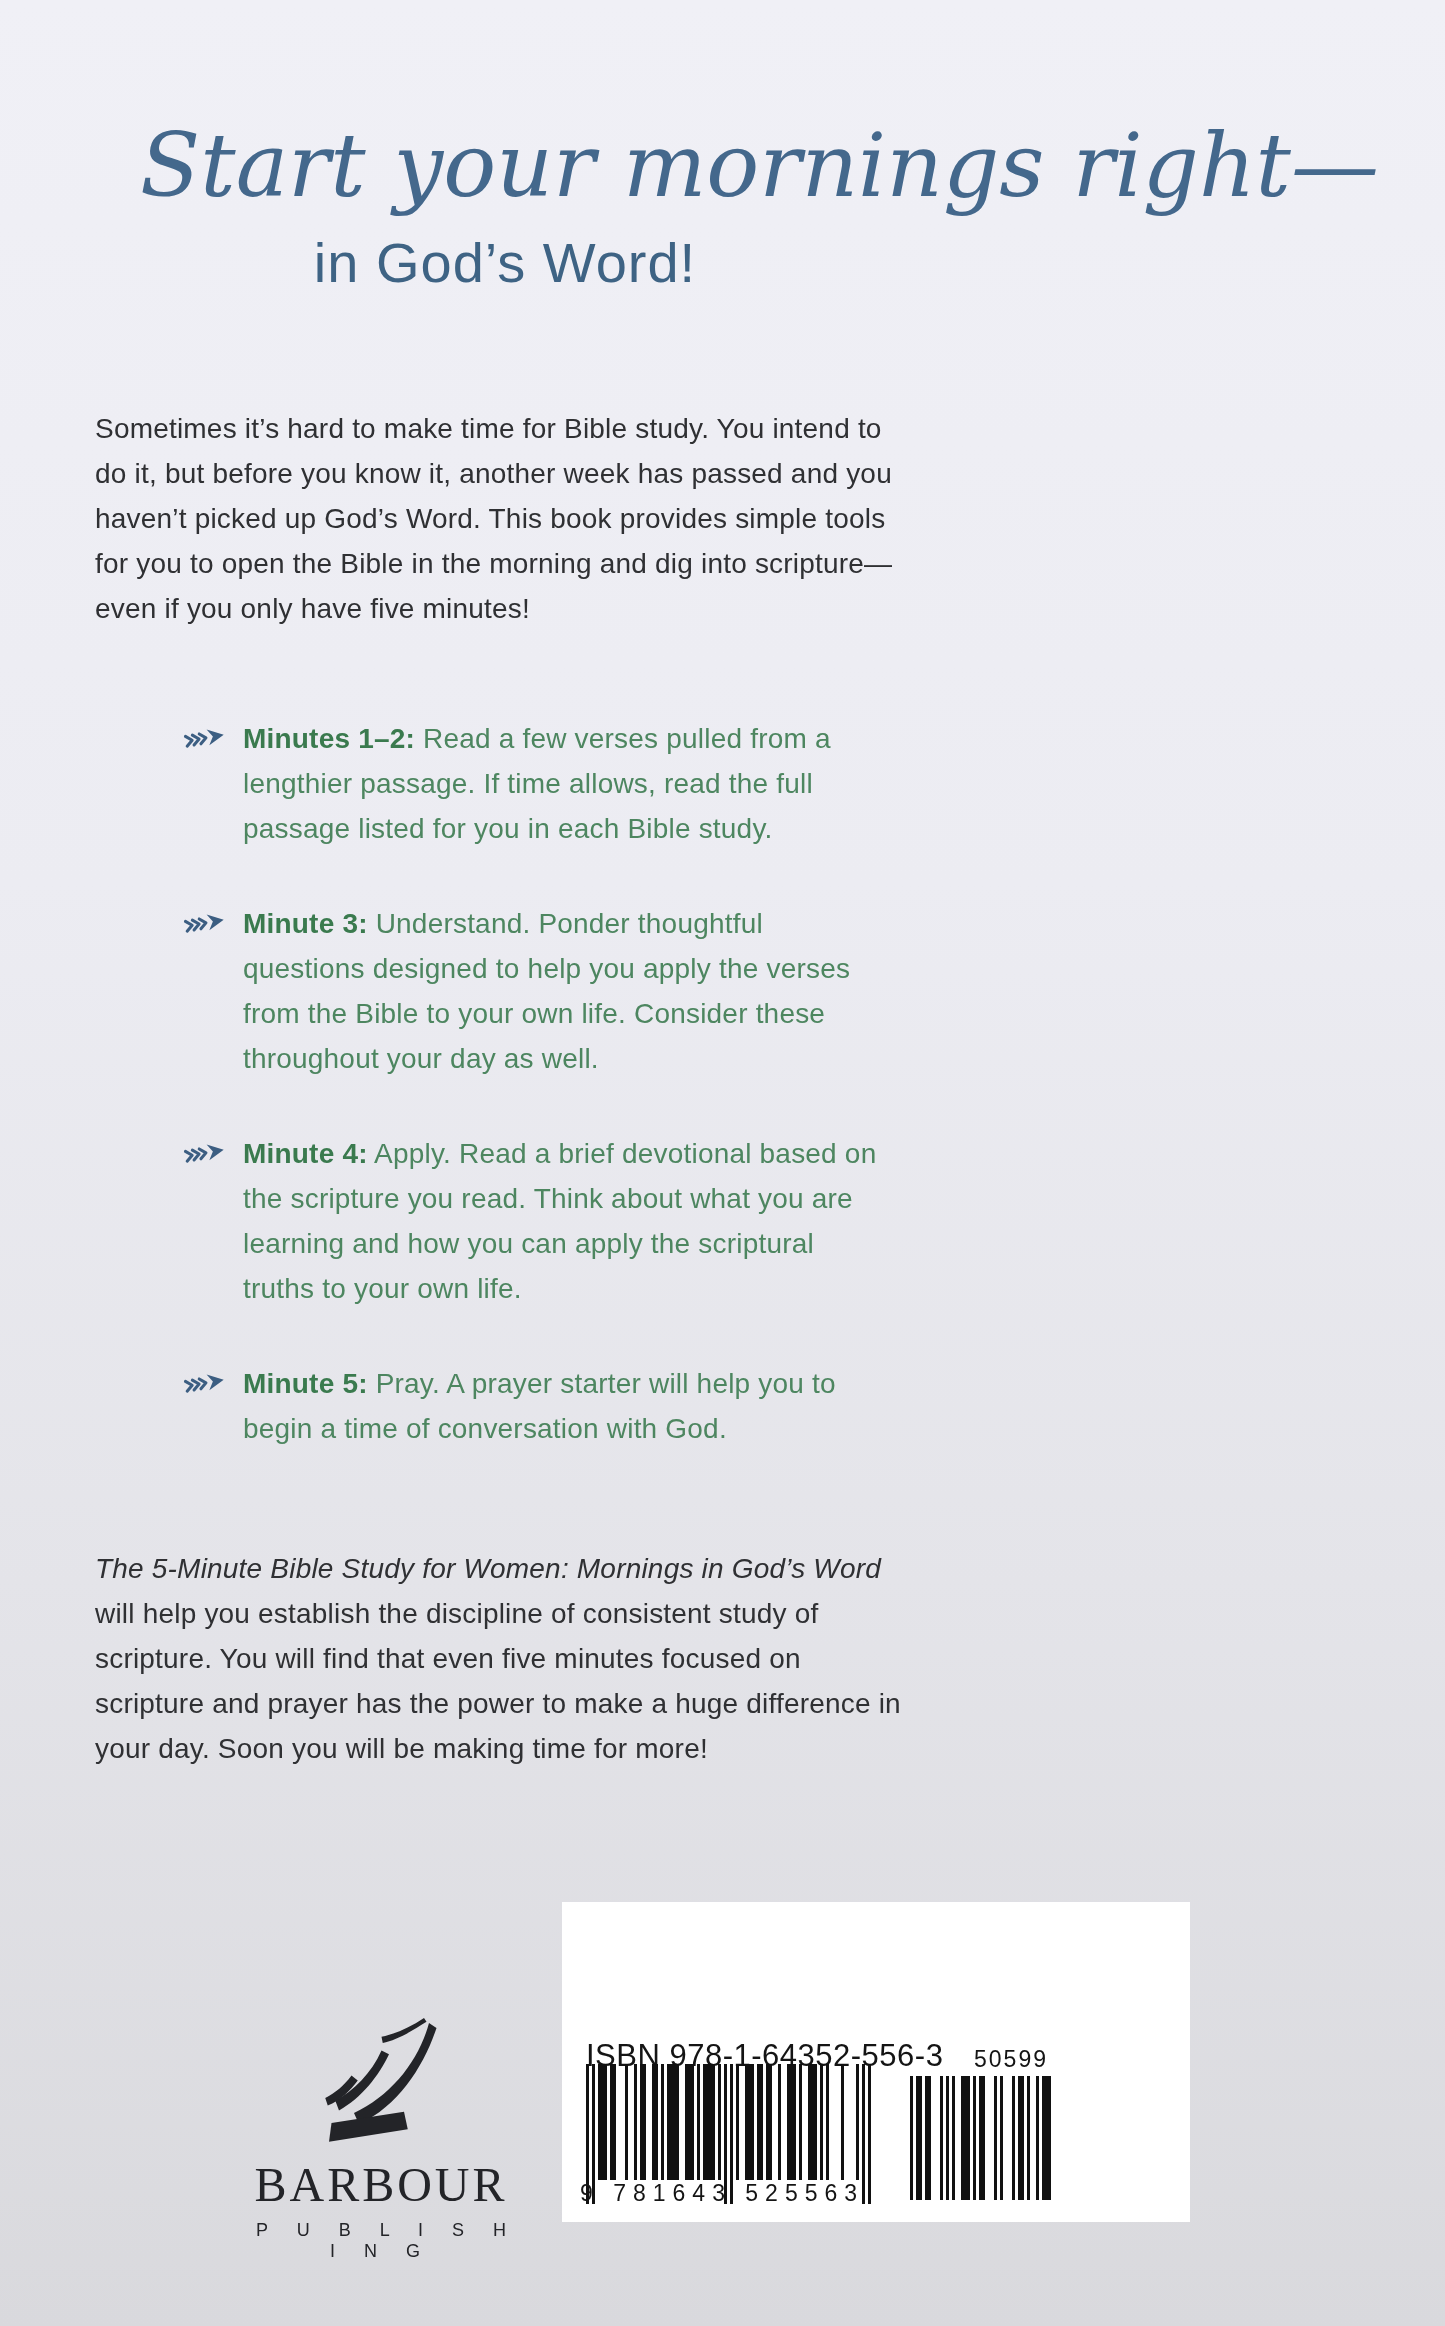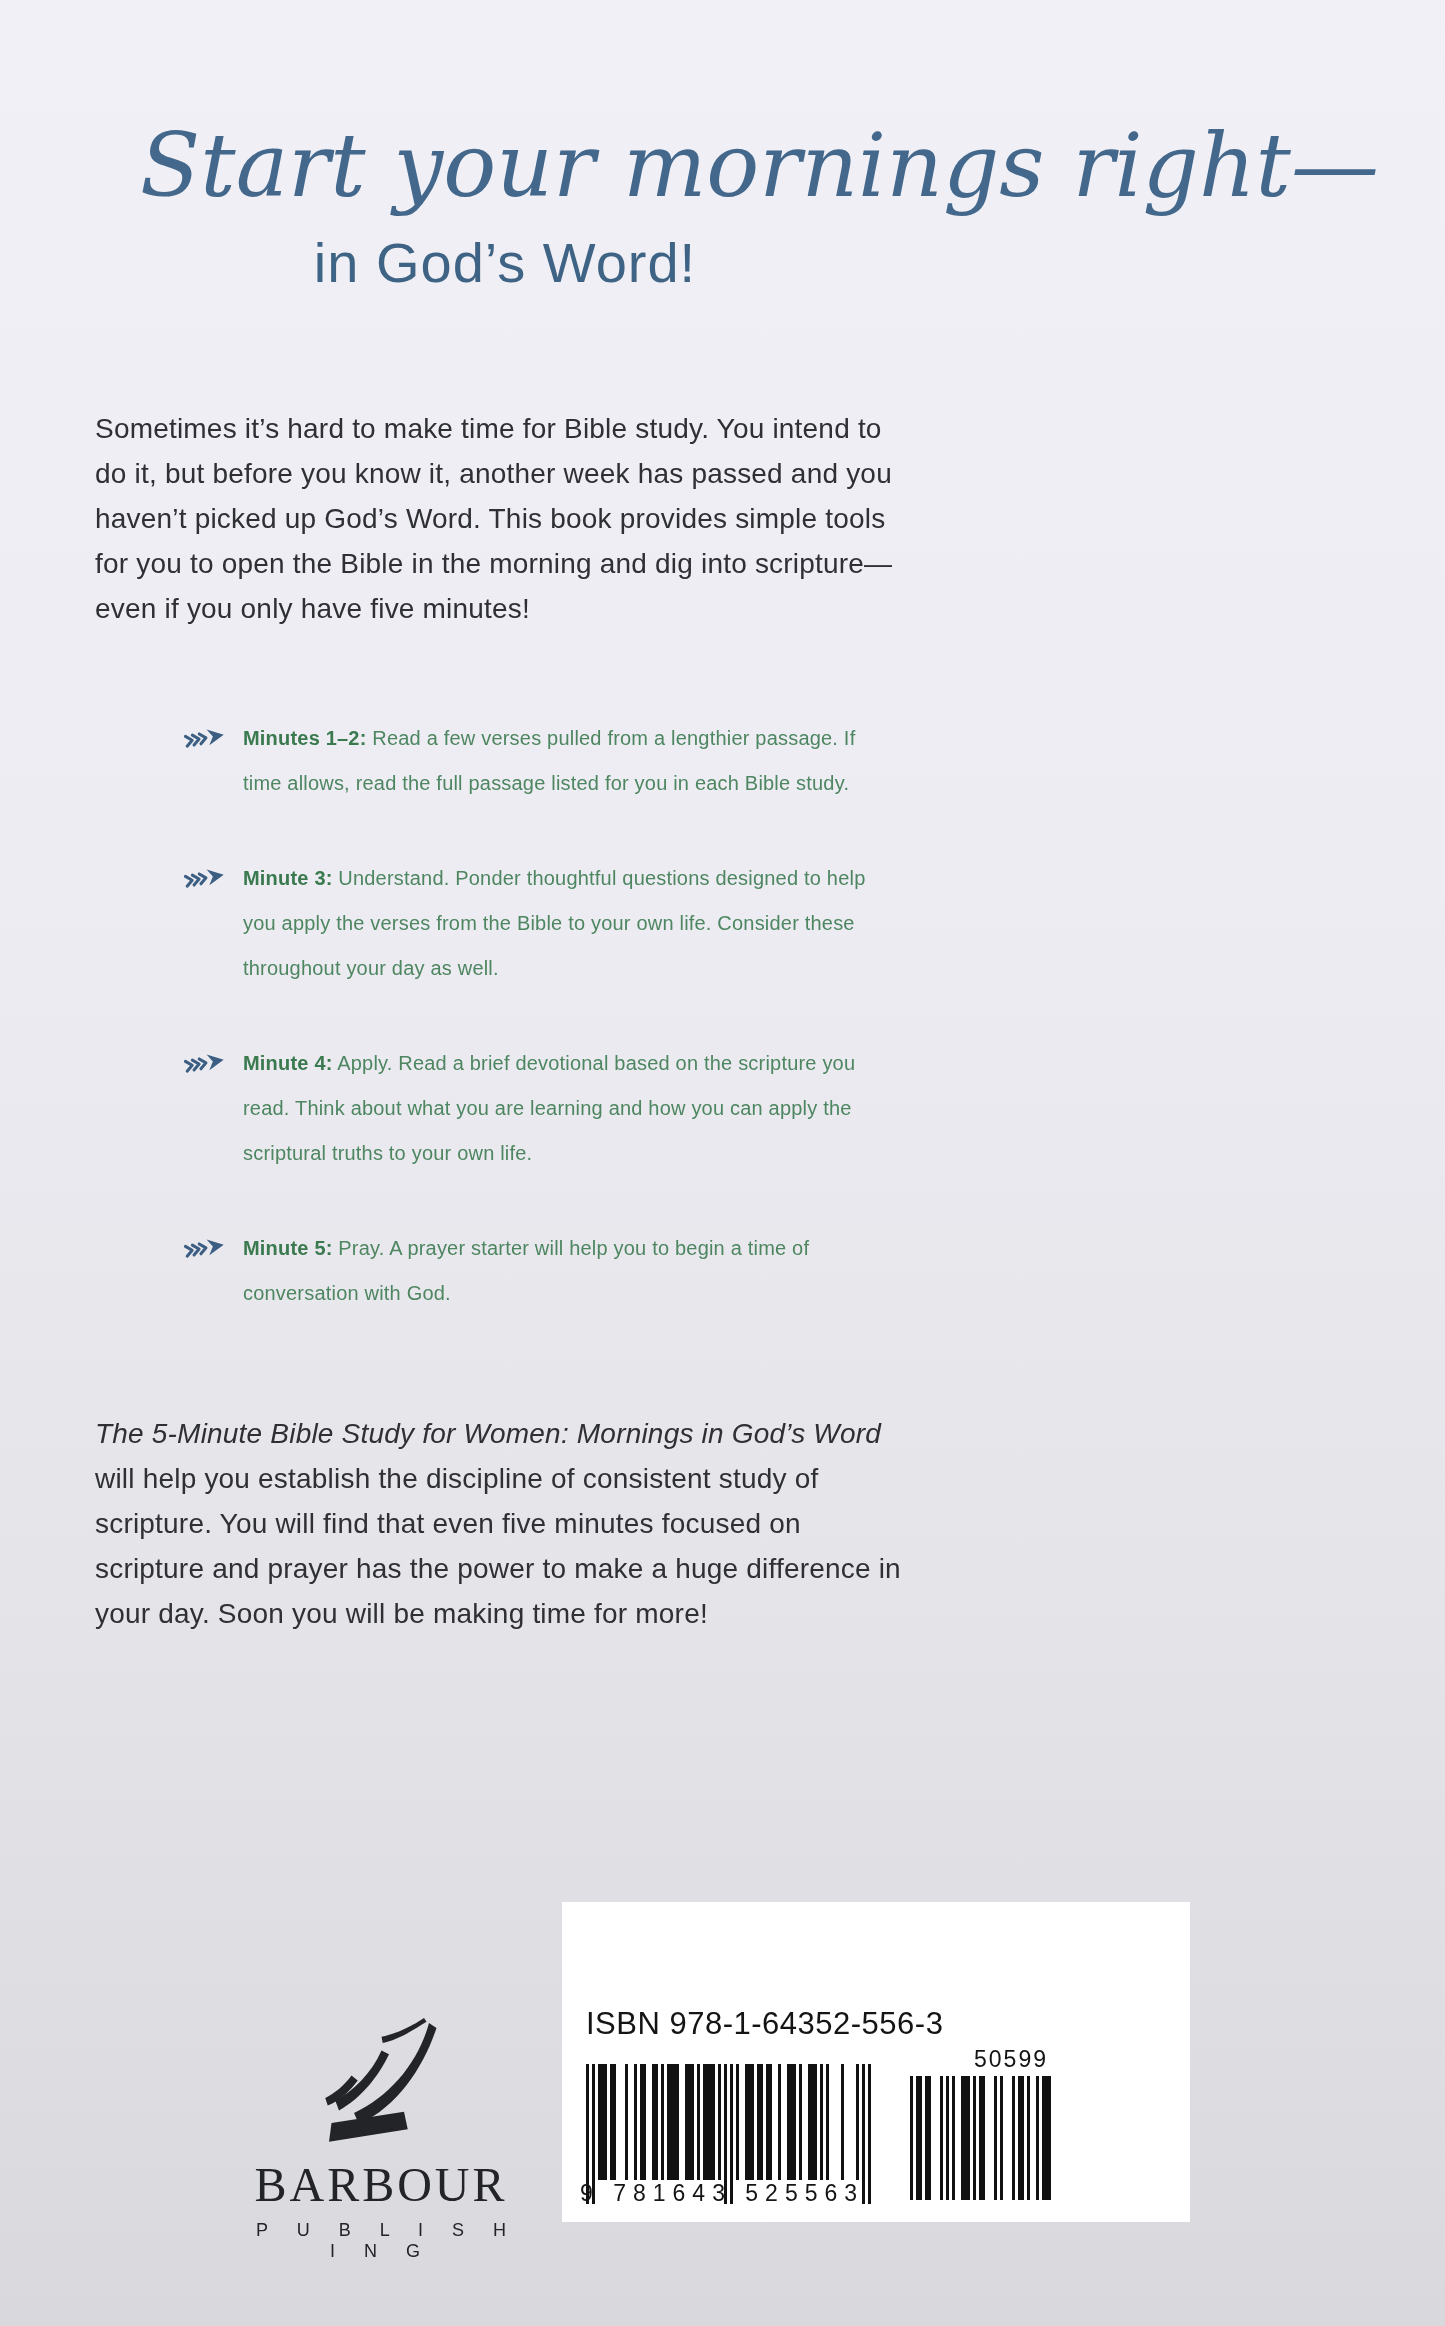--- a/index.html
+++ b/index.html
@@ -27,21 +27,21 @@
   }
   .para{
     width:820px;font-size:28px;line-height:45px;
     color:#2f3033;letter-spacing:.2px;
   }
   .intro{margin-top:112px;}
   .bullet-list{margin-top:85px;}
   .bullet{display:flex;align-items:flex-start;margin:0 0 50px 88px;width:700px;}
   .bullet-icon{flex:0 0 44px;margin:10px 16px 0 0;}
   .bullet-body{
-    font-size:20px;line-height:45px;color:#4d8660;letter-spacing:.2px;
+    font-size:28px;line-height:45px;color:#4d8660;letter-spacing:.2px;
   }
   .bullet-label{font-weight:700;color:#3a7a4e;}
   .closing{margin-top:95px;}
   .book-title{font-style:italic;}
   
   .logo{position:absolute;left:228px;top:2018px;width:306px;text-align:center;color:#232428;}
   .logo svg{display:block;margin:0 auto;}
   .publisher-name{
     font-family:"Liberation Serif",serif;
     font-size:48px;letter-spacing:3px;line-height:1.05;margin-top:2px;
@@ -49,21 +49,21 @@
   .publisher-tagline{
     font-size:18px;letter-spacing:12px;margin-top:10px;text-indent:12px;
   }
   
   .barcode-box{
     position:absolute;left:562px;top:1902px;width:628px;height:320px;
     background:#ffffff;color:#141414;
   }
   .bc-category{position:absolute;top:18px;left:0;width:100%;text-align:center;font-size:23px;}
   .bc-price{position:absolute;top:76px;left:0;width:100%;text-align:center;font-size:27px;}
-  .bc-isbn{position:absolute;top:104px;left:24px;font-size:31px;letter-spacing:.5px;}
+  .bc-isbn{position:absolute;top:136px;left:24px;font-size:31px;letter-spacing:.5px;}
   .bars{position:absolute;display:flex;align-items:flex-start;}
   .bars-main{left:24px;top:162px;}
   .bc-digits{
     position:absolute;left:18px;top:278px;width:310px;
     font-size:23px;letter-spacing:7px;white-space:pre;color:#141414;
   }
   .bars-addon{left:345px;top:174px;}
   .bc-addon-digits{
     position:absolute;left:345px;top:144px;width:141px;text-align:right;
     font-size:23px;letter-spacing:2px;

